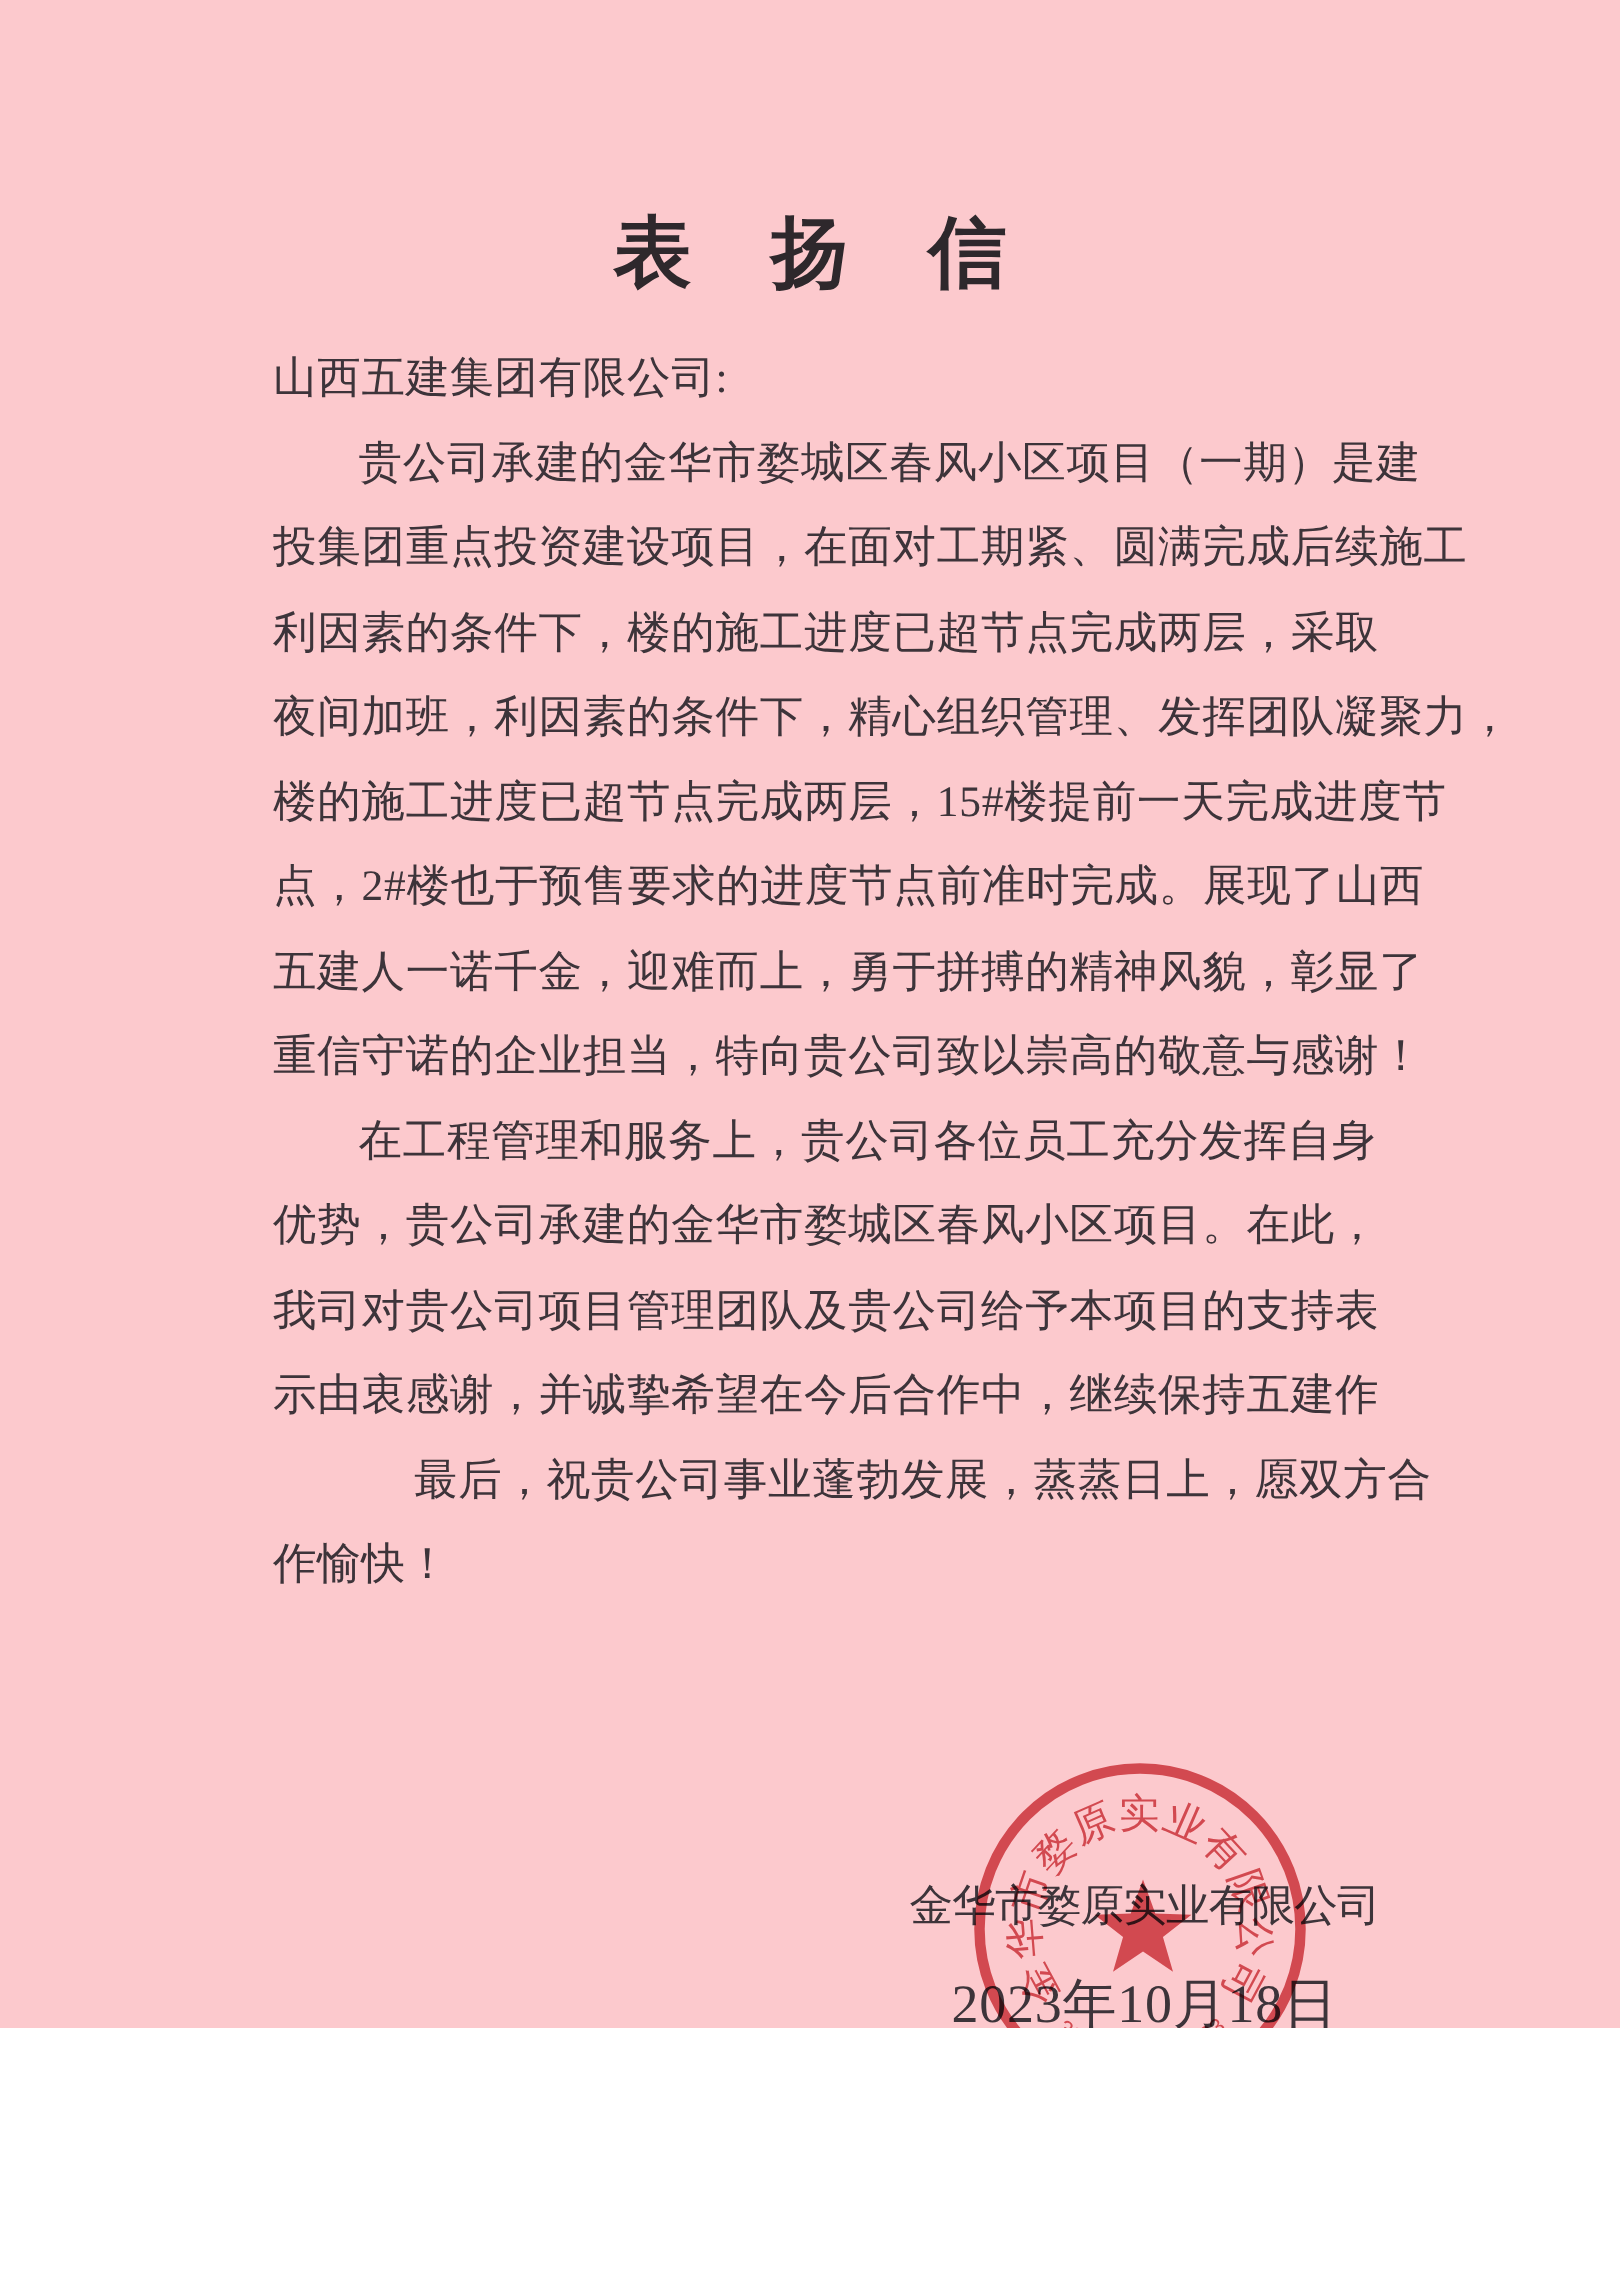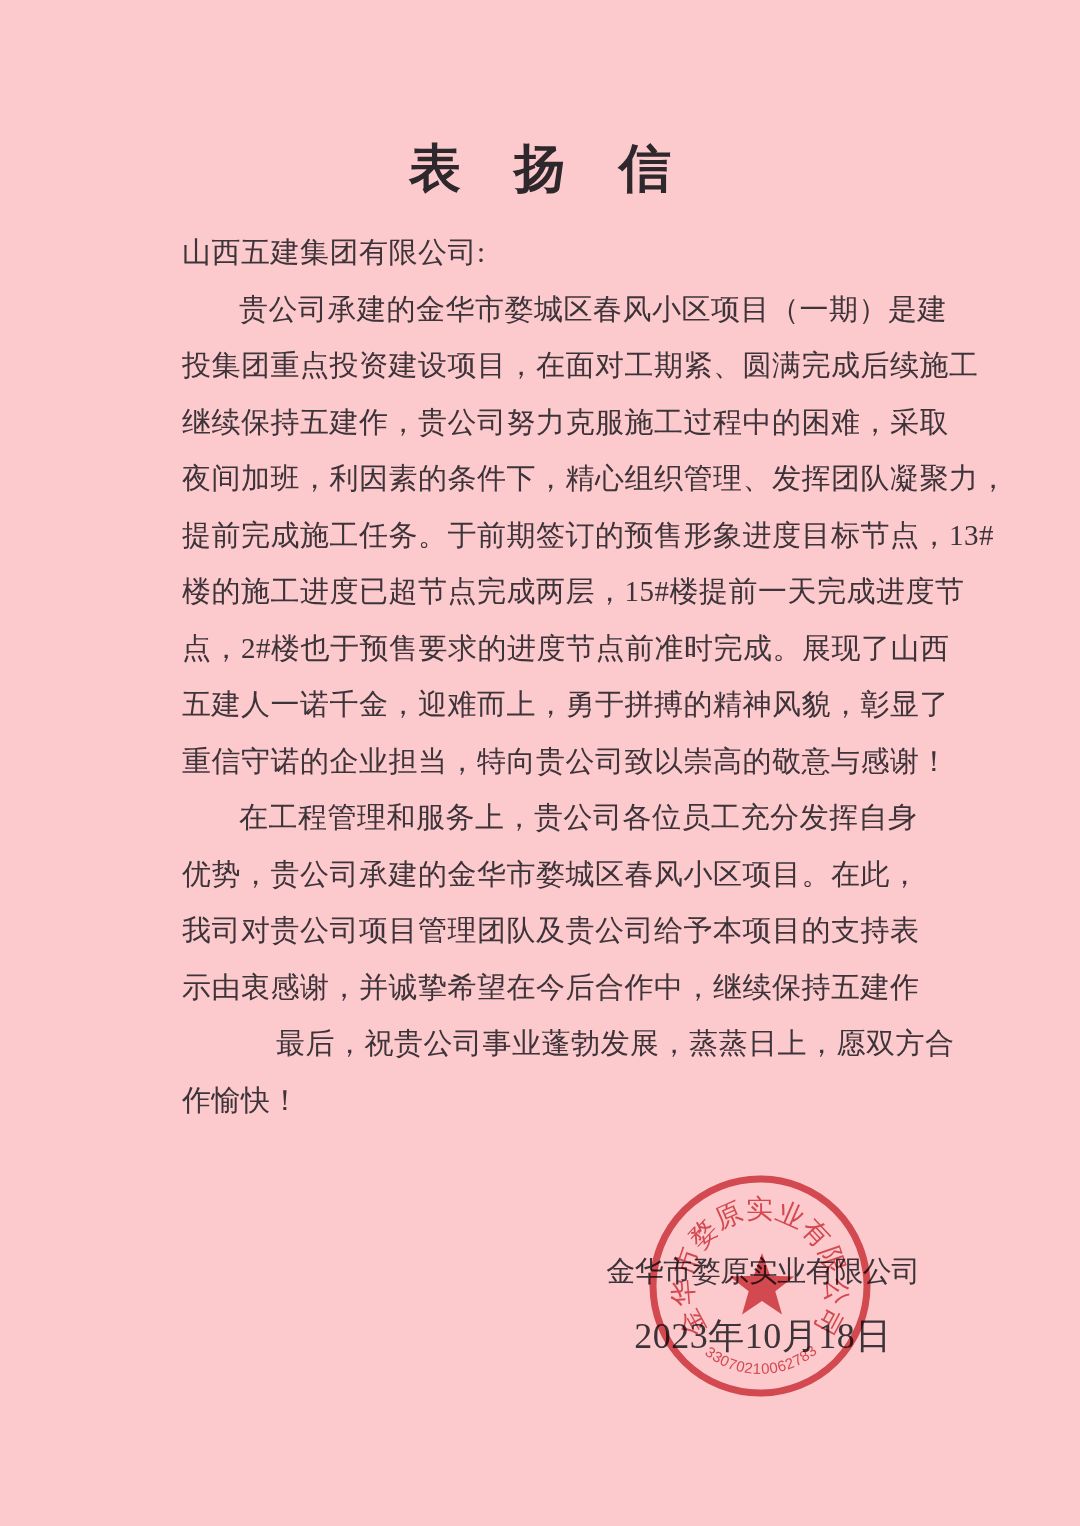--- a/index.html
+++ b/index.html
@@ -1,19 +1,19 @@
 <!DOCTYPE html>
 <html><head>
 <meta charset="utf-8">
 <style>
   html, body { margin: 0; padding: 0; }
   .page {
     position: relative;
     width: 1080px;
-    height: 1526px;
+    height: 1352px;
     background: #fcc9cd;
     font-family: "Liberation Serif", serif;
     overflow: hidden;
   }
   .title {
     position: absolute;
     top: 134px;
     left: 0;
     width: 100%;
     margin: 0;
@@ -83,23 +83,22 @@
 <body>
 
 <div class="page">
 
   <h1 class="title">表 扬 信</h1>
 
   <div class="letter-body">
     <div class="line">山西五建集团有限公司:</div>
     <div class="line indent-2">贵公司承建的金华市婺城区春风小区项目（一期）是建</div>
     <div class="line">投集团重点投资建设项目，在面对工期紧、圆满完成后续施工</div>
-    <div class="line">继续保持五建作，贵公司努力克服施工过程中的困难，采取</div>
+    <div class="line">利因素的条件下，楼的施工进度已超节点完成两层，采取</div>
     <div class="line">夜间加班，利因素的条件下，精心组织管理、发挥团队凝聚力，</div>
-    <div class="line">提前完成施工任务。于前期签订的预售形象进度目标节点，13#</div>
     <div class="line">楼的施工进度已超节点完成两层，15#楼提前一天完成进度节</div>
     <div class="line">点，2#楼也于预售要求的进度节点前准时完成。展现了山西</div>
     <div class="line">五建人一诺千金，迎难而上，勇于拼搏的精神风貌，彰显了</div>
     <div class="line">重信守诺的企业担当，特向贵公司致以崇高的敬意与感谢！</div>
     <div class="line indent-2">在工程管理和服务上，贵公司各位员工充分发挥自身</div>
     <div class="line">优势，贵公司承建的金华市婺城区春风小区项目。在此，</div>
     <div class="line">我司对贵公司项目管理团队及贵公司给予本项目的支持表</div>
     <div class="line">示由衷感谢，并诚挚希望在今后合作中，继续保持五建作</div>
     <div class="line indent-3">最后，祝贵公司事业蓬勃发展，蒸蒸日上，愿双方合</div>
     <div class="line">作愉快！</div>

